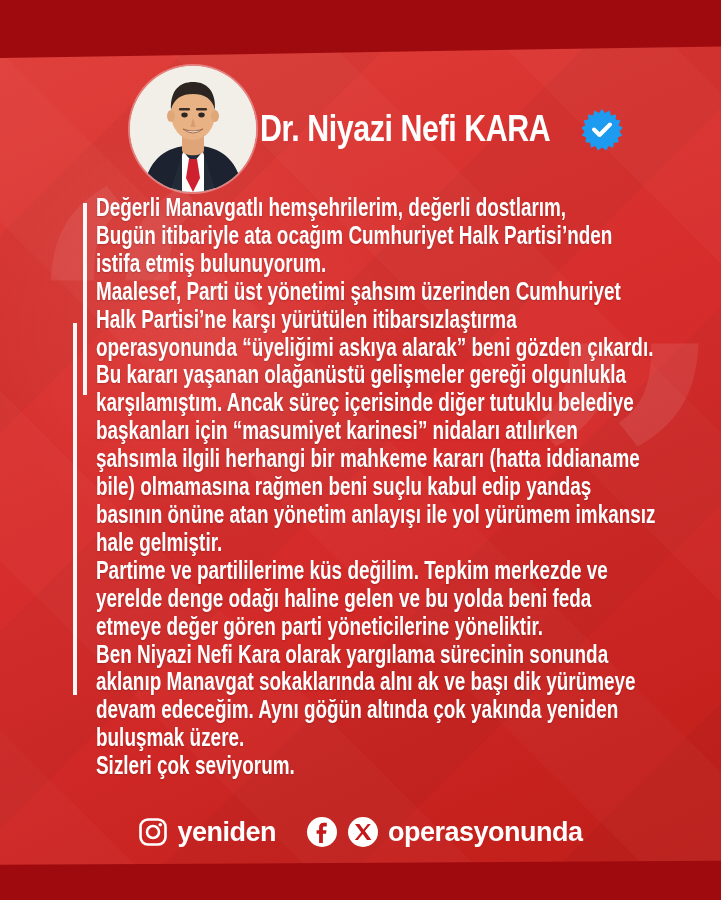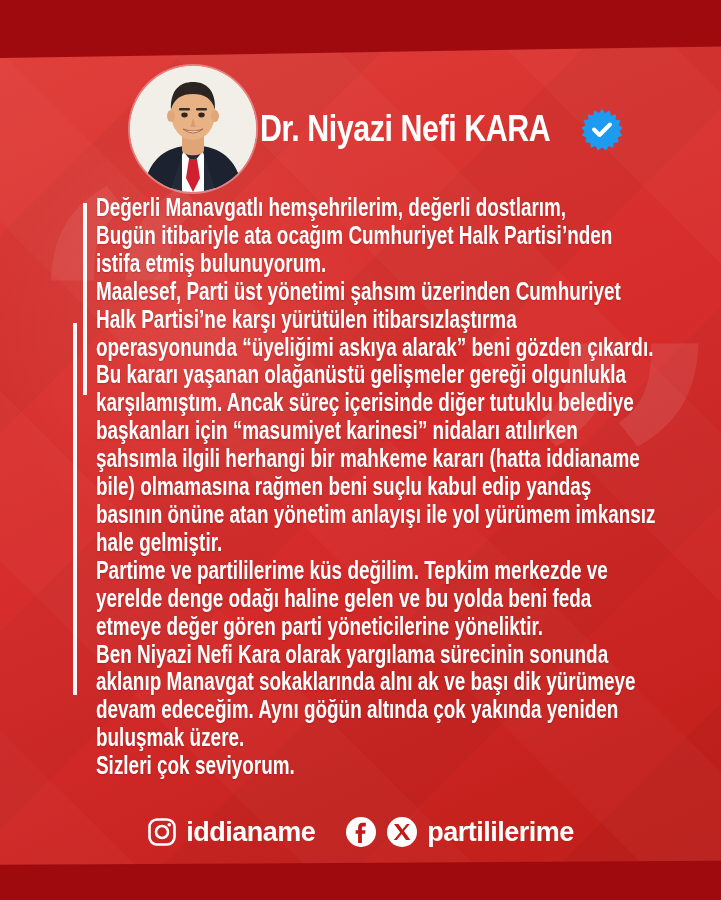--- a/index.html
+++ b/index.html
@@ -109,27 +109,27 @@
       <p>Sizleri çok seviyorum.</p>
     </div>
 
   <div class="footer">
     <div class="social-group">
       <svg class="icon" width="30" height="30" viewBox="0 0 30 30">
         <rect x="2.5" y="2.5" width="25" height="25" rx="7.5" fill="none" stroke="#ffffff" stroke-width="2.6"></rect>
         <circle cx="15" cy="15" r="6" fill="none" stroke="#ffffff" stroke-width="2.6"></circle>
         <circle cx="22.3" cy="7.8" r="1.8" fill="#ffffff"></circle>
       </svg>
-      <span class="handle">iddianame</span>
+      <span class="handle">yeniden</span>
     </div>
     <div class="social-group">
       <svg class="icon" width="32" height="32" viewBox="0 0 32 32">
         <circle cx="16" cy="16" r="15" fill="#ffffff"></circle>
         <path d="M18.2 10.5 h2.6 V6.8 h-3.1 c-3 0-4.6 1.9-4.6 4.8 v2.6 h-2.5 v3.5 h2.5 V27 h3.8 v-9.3 h3.1 l.5-3.5 h-3.6 v-2 c0-1 .4-1.7 1.3-1.7 Z" fill="#c4181a"></path>
       </svg>
       <svg class="icon" width="32" height="32" viewBox="0 0 32 32">
         <circle cx="16" cy="16" r="15" fill="#ffffff"></circle>
         <path d="M8 8 h4.4 l4 5.4 L20.8 8 h3 l-5.9 7.1 L24.4 24 H20 l-4.3-5.9 L10.8 24 h-3 l6.4-7.7 Z" fill="#c4181a"></path>
       </svg>
-      <span class="handle">partililerime</span>
+      <span class="handle">operasyonunda</span>
     </div>
   </div>
 </div>
 
 </body></html>

